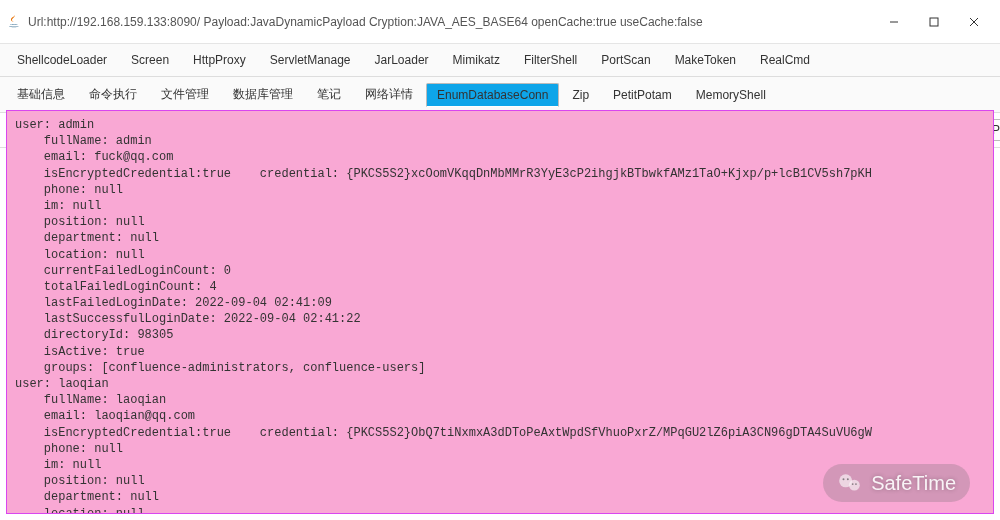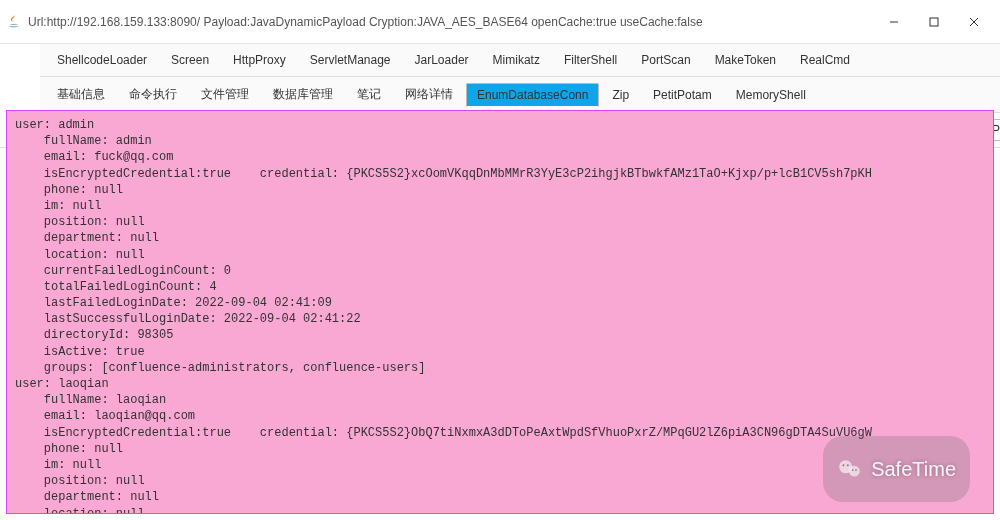--- a/index.html
+++ b/index.html
@@ -2,29 +2,29 @@
 <html><head>
 <meta charset="utf-8">
 <style>
   * { box-sizing: border-box; margin: 0; padding: 0; }
   html, body { width: 1000px; height: 520px; font-family: "Segoe UI", Arial, sans-serif; font-size: 12px; background: #fff; color: #333; overflow: hidden; }
   .titlebar { display: flex; align-items: center; height: 44px; padding: 0 6px; border-bottom: 1px solid #e5e5e5; background: #fff; }
   .titlebar .app-icon { width: 16px; height: 16px; margin-right: 6px; display: inline-flex; align-items: center; justify-content: center; }
   .titlebar .title-text { flex: 1; font-size: 12px; color: #555; white-space: nowrap; overflow: hidden; }
   .winbtns { display: flex; gap: 0; }
   .winbtn { width: 40px; height: 28px; display: flex; align-items: center; justify-content: center; color: #555; }
-  .tabrow { display: flex; align-items: center; padding: 4px 6px; gap: 2px; border-bottom: 1px solid #ddd; background: #fafafa; flex-wrap: nowrap; margin-left: 40px; }
+  .tabrow { display: flex; align-items: center; padding: 4px 6px; gap: 2px; border-bottom: 1px solid #ddd; background: #fafafa; flex-wrap: nowrap; }
   .tab { padding: 4px 10px; color: #333; white-space: nowrap; border: 1px solid transparent; border-radius: 2px 2px 0 0; cursor: default; font-size: 12px; }
   .tab.selected { background: #0ea5e9; border: 1px solid #bbb; border-bottom: 1px solid #fff; }
   .tab.active-blue { border-bottom: 2px solid #1e90ff; color: #1e90ff; }
   .toolbar { display: flex; align-items: center; padding: 6px 8px; gap: 18px; border-bottom: 1px solid #ddd; background: #fff; }
   .btn { padding: 3px 14px; border: 1px solid #bbb; border-radius: 3px; background: #fdfdfd; font-size: 12px; cursor: default; }
   .btn.emph { outline: 3px solid #e03030; outline-offset: 1px; border-color: #4a90e2; }
   .content { position: absolute; top: 110px; left: 6px; right: 6px; bottom: 6px; border: 1px solid #d946ef; padding: 6px 8px; font-family: Consolas, "Courier New", monospace; font-size: 12px; line-height: 1.35; white-space: pre; overflow: hidden; background: #f9a8d4; }
-  .watermark { position: absolute; right: 30px; bottom: 18px; display: flex; align-items: center; gap: 8px; color: rgba(255,255,255,0.9); background: rgba(100,100,100,0.25); padding: 20px 14px; border-radius: 20px; font-size: 20px; font-weight: 500; text-shadow: 0 0 4px rgba(0,0,0,0.3); text-align: right; }
+  .watermark { position: absolute; right: 30px; bottom: 18px; display: flex; align-items: center; gap: 8px; color: rgba(255,255,255,0.9); background: rgba(100,100,100,0.25); padding: 6px 14px; border-radius: 20px; font-size: 20px; font-weight: 500; text-shadow: 0 0 4px rgba(0,0,0,0.3); text-align: right; }
   .watermark svg { width: 26px; height: 26px; opacity: 0.85; }
 </style>
 </head>
 <body>
 
 <div class="titlebar">
   <span class="app-icon">
     <svg viewBox="0 0 16 16">
         <path fill="#e76f00" d="M8 1c2 2-2 3-2 5 0 1.5 2 2 2 2s-3-.5-3-2.5C5 3 9 3 8 1z"></path>
         <path fill="#5382a1" d="M4 10c0 0 4 1 8 0 0 0 0 1-4 1s-4-1-4-1zm-1 2c0 0 5 1.2 10 0 0 0 0 1.2-5 1.2s-5-1.2-5-1.2z"></path>

